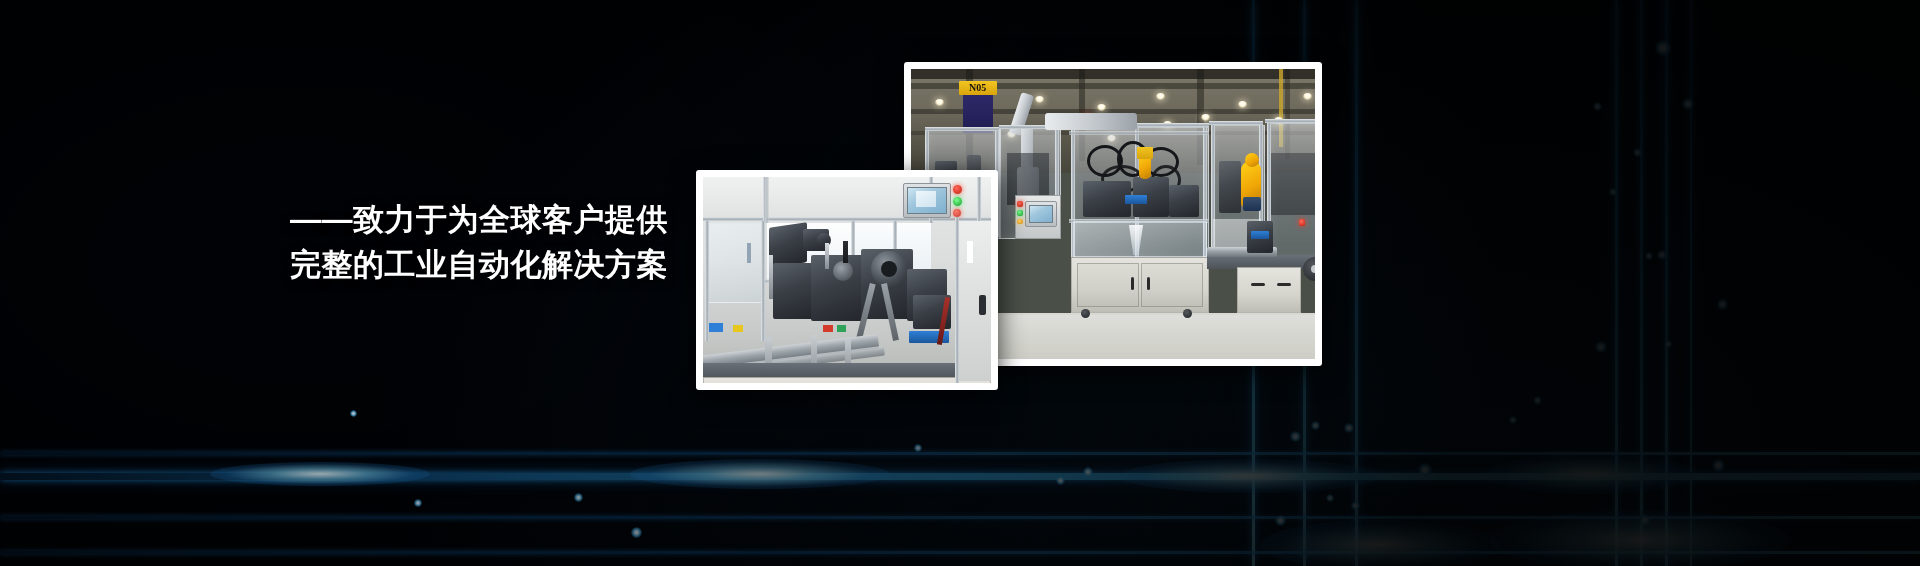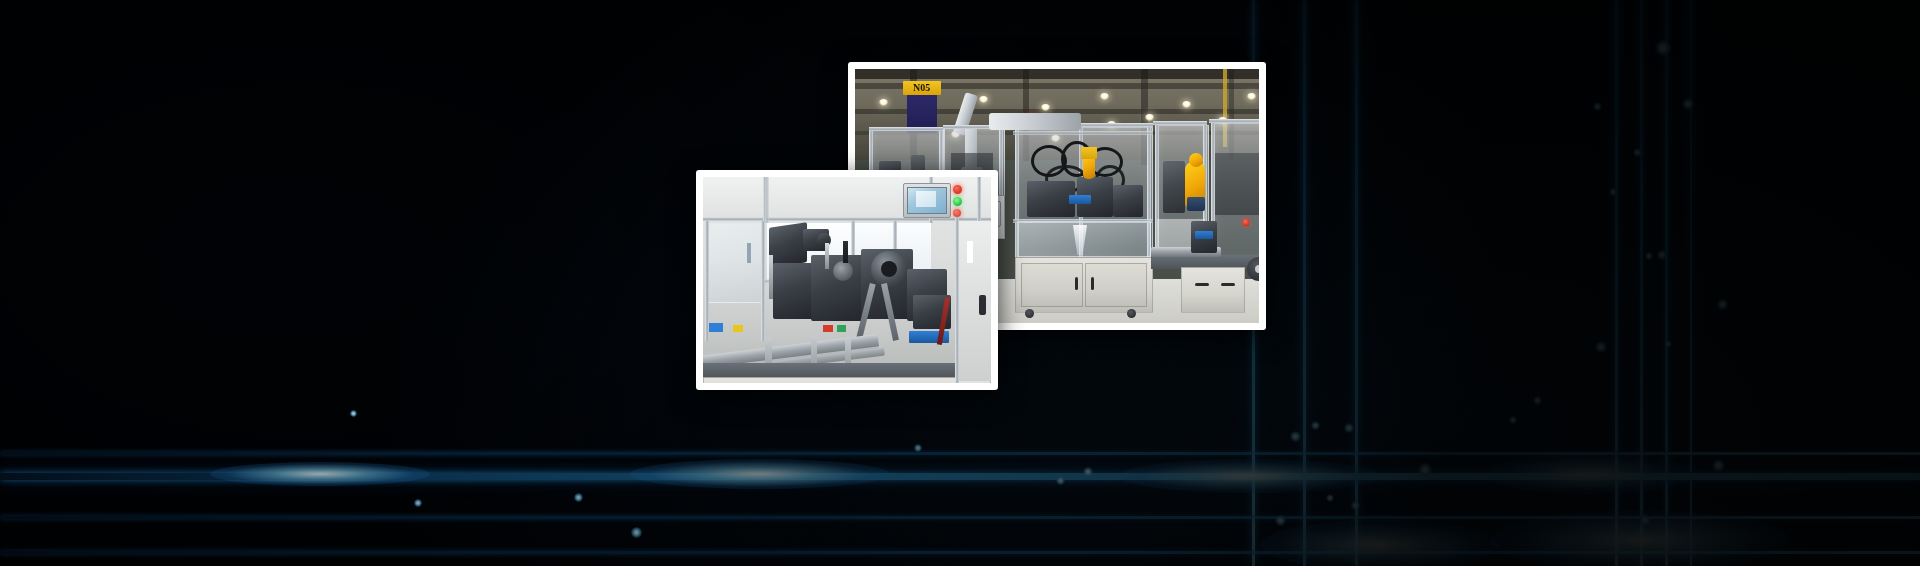--- a/index.html
+++ b/index.html
@@ -93,21 +93,21 @@
   
   .photo{
     position:absolute;
     background:#fff;
     border-radius:3px;
     overflow:hidden;
     box-shadow:0 6px 26px rgba(0,0,0,.75);
   }
   .photo .inner{position:absolute;inset:7px;overflow:hidden;background:#4a4f48;}
 
-  #photo-back{left:848px;top:62px;width:418px;height:268px;z-index:4;}
+  #photo-back{left:904px;top:62px;width:418px;height:304px;z-index:4;}
   #photo-front{left:696px;top:170px;width:302px;height:220px;z-index:5;}
 
   
   .fac{position:absolute;inset:0;}
   .fac-ceiling{
     position:absolute;left:0;right:0;top:0;height:36%;
     background:
       linear-gradient(180deg,#7d7868 0%,#6e6a5c 38%,#585549 70%,#47463c 100%);
   }
   .fac-beam{position:absolute;background:rgba(40,38,32,.55);}
@@ -455,15 +455,19 @@
         <div style="position:absolute;left:254px;top:44px;width:34px;height:160px;background:linear-gradient(180deg,#eceeed,#cdd0ce);"></div>
         <div class="frame-v" style="left:252px;top:40px;height:166px;"></div>
         <div style="position:absolute;left:264px;top:64px;width:6px;height:22px;background:#ffffff;"></div>
         <div style="position:absolute;left:276px;top:118px;width:7px;height:20px;background:#2a2d31;border-radius:2px;"></div>
 
       </div>
     </div>
   </div>
 
   <div class="copy">
+    <div class="sub">
+      <div>——致力于为全球客户提供</div>
+      <div>完整的工业自动化解决方案</div>
+    </div>
   </div>
 
 </div>
 
 </body></html>

